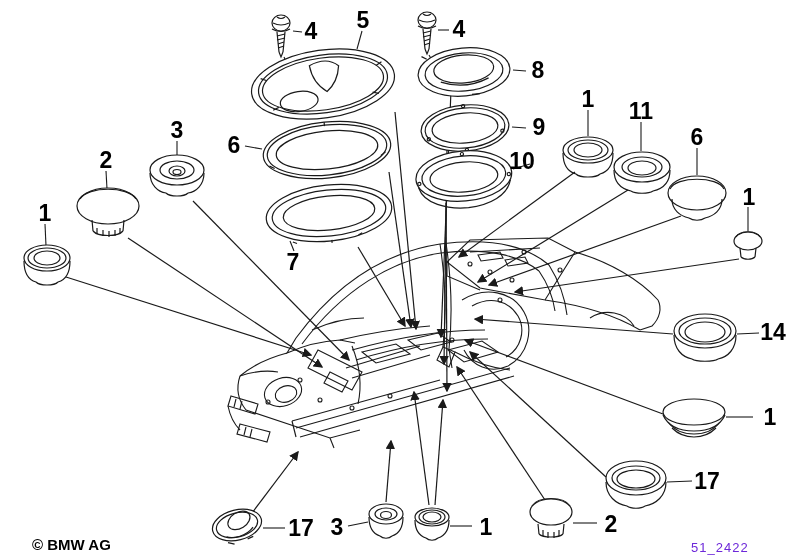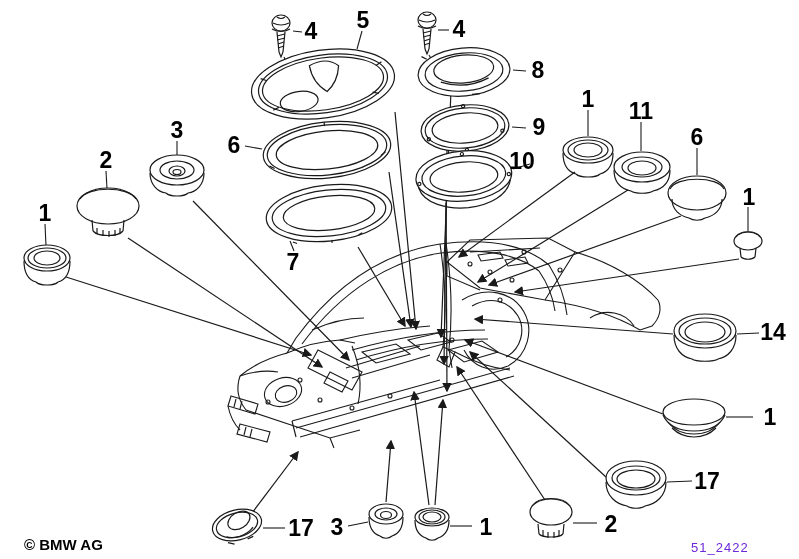--- a/index.html
+++ b/index.html
@@ -11,21 +11,21 @@
     transform:translate(-50%,-50%);
     font-family:"Liberation Sans",sans-serif;
     font-weight:bold;
     font-size:23px;
     color:#000;
     line-height:1;
     white-space:nowrap;
     cursor:default;
   }
   .copyright{
-    position:absolute;left:24px;top:536px;
+    position:absolute;left:32px;top:536px;
     font-weight:bold;font-size:15px;color:#000;letter-spacing:0px;
   }
   .drawno{
     position:absolute;left:691px;top:540px;
     font-size:13px;color:#6d28d9;letter-spacing:1px;
   }
 </style>
 </head>
 <body>
 

